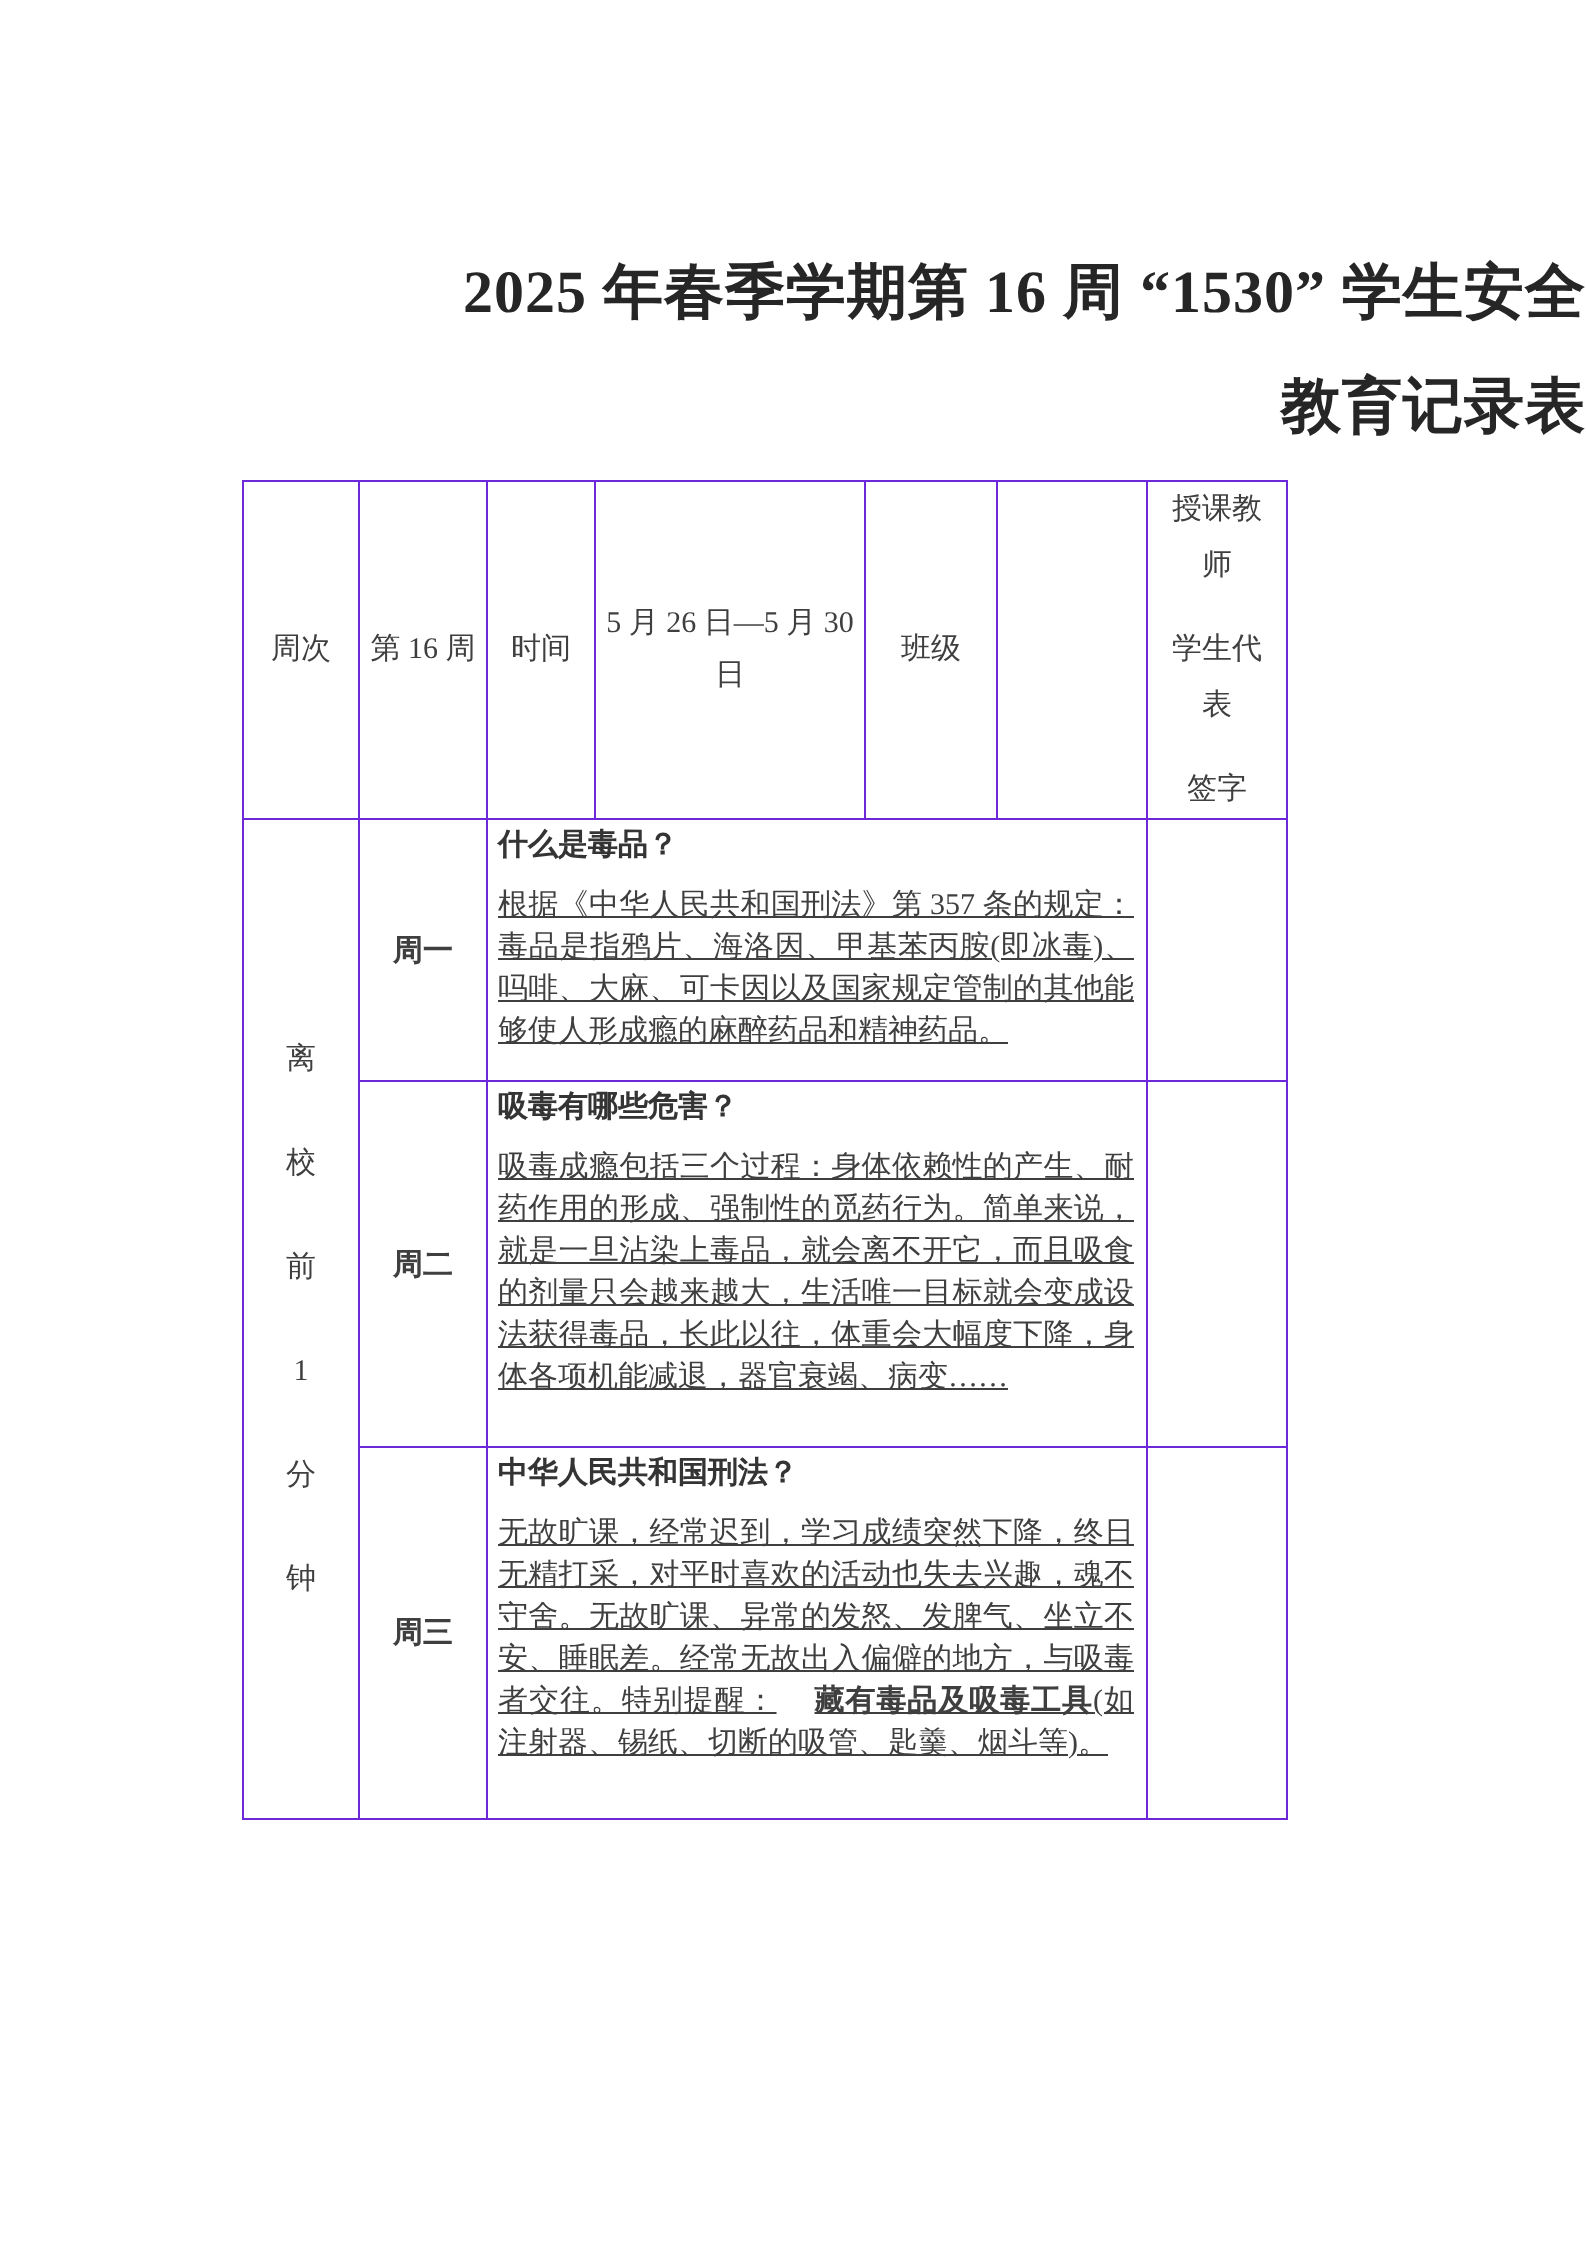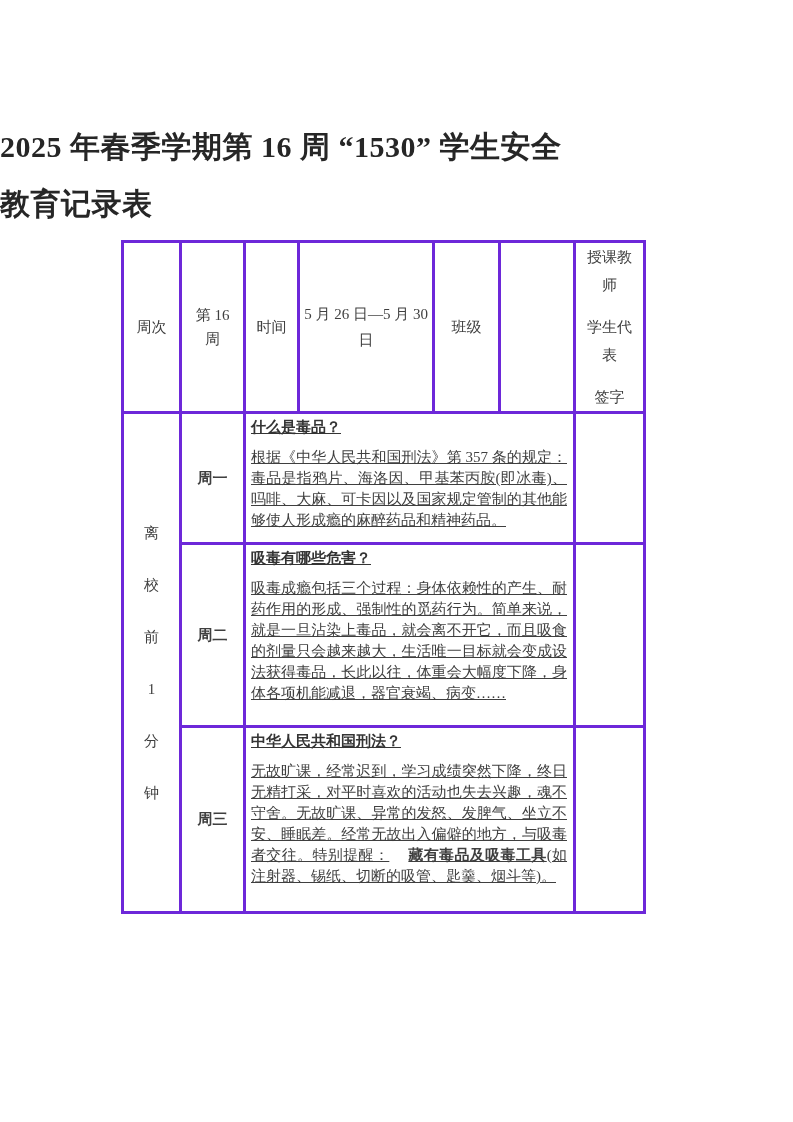--- a/index.html
+++ b/index.html
@@ -14,39 +14,39 @@
     background: #ffffff;
     font-family: "Liberation Serif", "DejaVu Serif", serif;
     color: #3f3f3f;
     overflow: hidden;
   }
   .doc-title {
     position: absolute;
     top: 118px;
     left: 0;
     width: 793px;
-    text-align: left;
+    text-align: right;
     font-size: 30px;
     font-weight: bold;
     line-height: 57px;
     color: #262626;
     letter-spacing: 0.5px;
   }
   .doc-title .line { display: block; }
 
   table.record-table {
     position: absolute;
     left: 121px;
     top: 240px;
     width: 522px;
     border-collapse: collapse;
     table-layout: fixed;
   }
   .record-table td {
-    border: 3px solid #6d28d9;
+    border: 1px solid #6d28d9;
     font-size: 15px;
     color: #3f3f3f;
     padding: 0;
     vertical-align: middle;
     overflow: hidden;
   }
   
   tr.header-row { height: 169px; }
   td.c-center {
     text-align: center;
@@ -87,21 +87,20 @@
 
   td.content-cell {
     vertical-align: top;
     padding: 3px 6px 2px 5px;
     text-align: justify;
   }
   .q {
     font-weight: bold;
     line-height: 21px;
     color: #343434;
-    text-decoration: underline;
   }
   .a {
     margin-top: 9px;
     line-height: 21px;
     text-decoration: underline;
   }
   .a .seg-bold { font-weight: bold; padding-left: 19px; }
 
   td.sign-cell { background: #ffffff; }
 </style>

